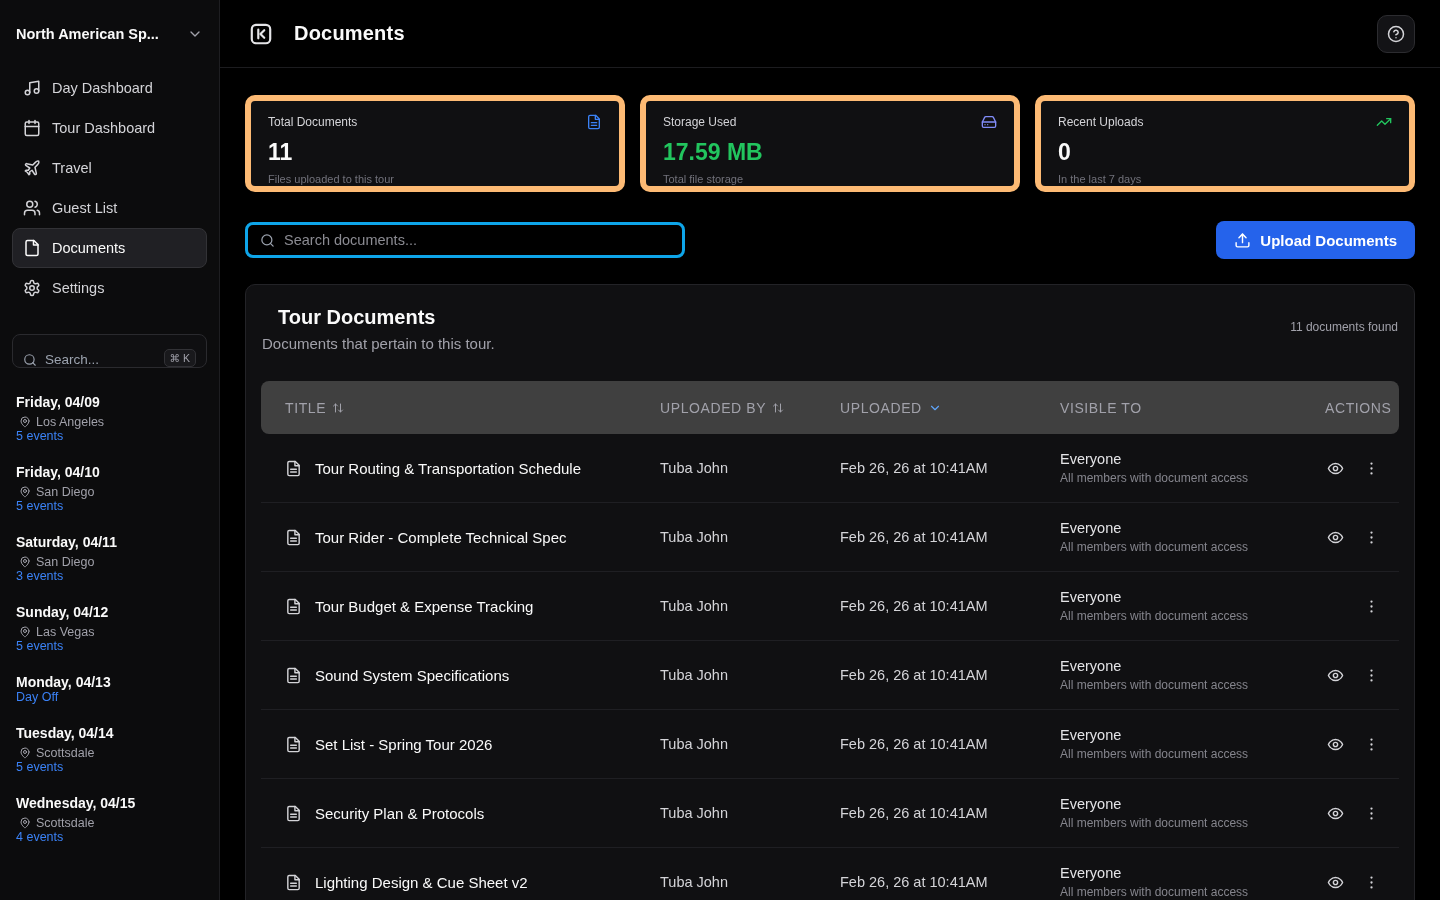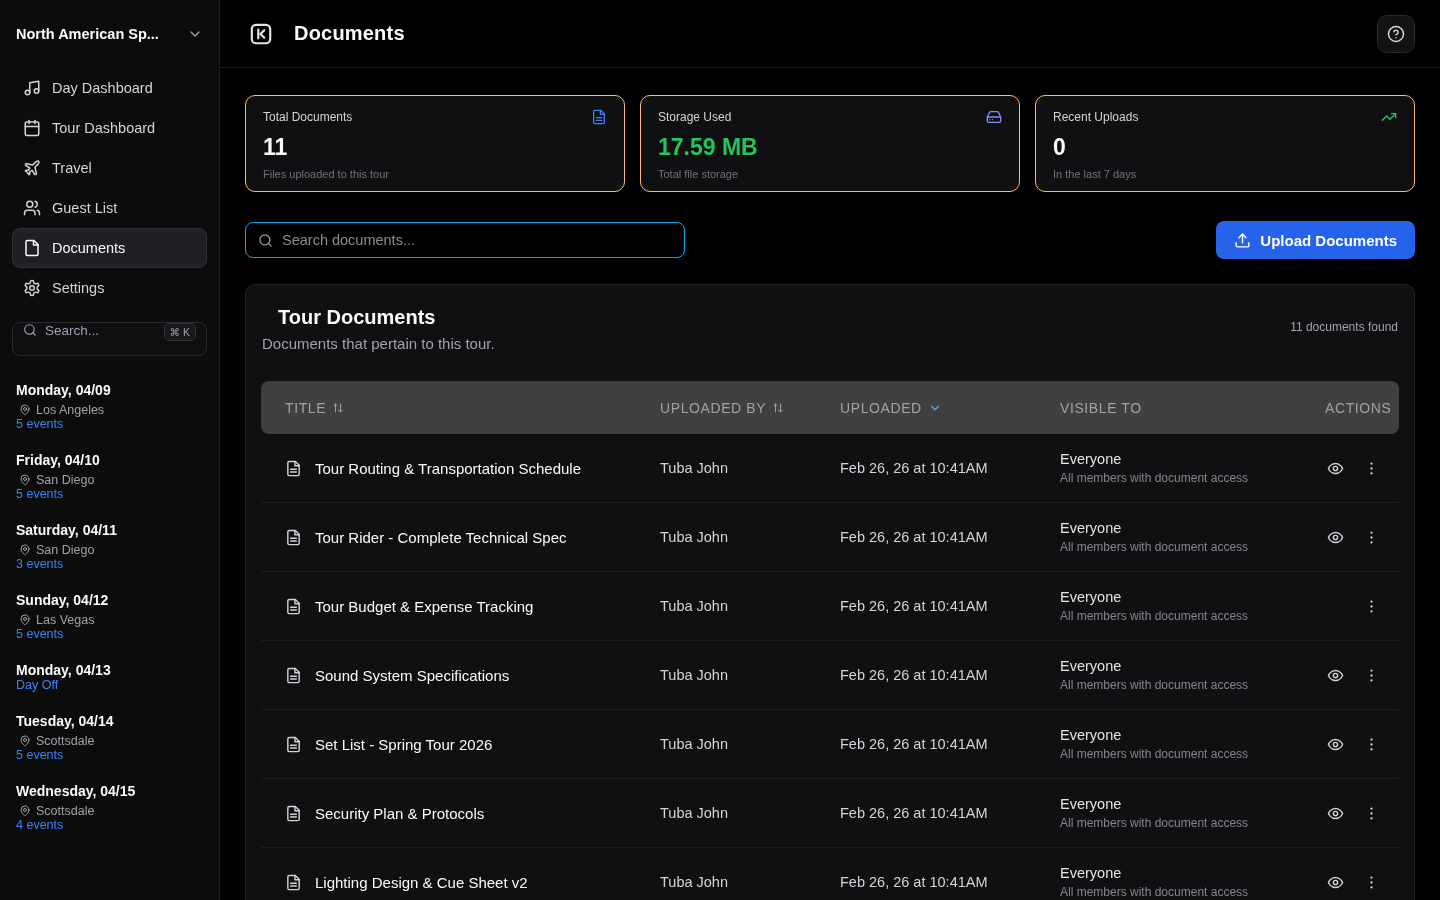--- a/index.html
+++ b/index.html
@@ -16,22 +16,22 @@
              display:flex; flex-direction:column; overflow:hidden; }
   .org-row { height:68px; min-height:68px; display:flex; align-items:center; justify-content:space-between;
              padding:0 16px; cursor:pointer; }
   .org-name { font-size:14.5px; font-weight:700; white-space:nowrap; overflow:hidden; text-overflow:ellipsis;text-align:right; }
   .org-chev { width:16px; height:16px; color:#a1a1aa; flex:none; margin-left:6px; }
   .nav { padding:0 12px; }
   .nav-item { height:40px; border-radius:8px; display:flex; align-items:center; gap:11px; padding:0 10px;
               color:#d4d4d8; font-size:14.5px; font-weight:500; cursor:pointer; border:1px solid transparent; }
   .nav-item[data-active="true"] { background:#202024; border-color:#323236; color:#fafafa; }
   .nav-ic { width:18px; height:18px; flex:none; }
-  .search-pill { margin:14px 12px 0; height:34px; border:1px solid #2a2a2e; border-radius:8px;
-                 display:flex; align-items:flex-start; gap:8px; padding:0 10px; color:#9ca3af;
+  .search-pill { margin:26px 12px 0; height:34px; border:1px solid #2a2a2e; border-radius:8px;
+                 display:flex; align-items:flex-end; gap:8px; padding:0 10px; color:#9ca3af;
                  font-size:13.5px; cursor:pointer; background:#0f0f11; }
   .search-pill svg { width:14px; height:14px; flex:none; }
   .kbd { margin-left:auto; font-size:10.5px; border:1px solid #323236; background:#19191c;
          padding:2px 5px; border-radius:5px; color:#a1a1aa; white-space:nowrap; }
   .schedule { margin-top:26px; padding:0 16px; overflow:hidden; }
   .sched-group { margin-bottom:21px; }
   .sched-day { font-size:14px; font-weight:700; color:#fafafa; }
   .sched-city { display:flex; align-items:center; gap:5px; margin-top:5px; margin-left:3px;
                 color:#a1a1aa; font-size:12.5px; }
   .pin { width:12px; height:12px; flex:none; }
@@ -44,30 +44,30 @@
                  display:flex; align-items:center; padding:0 25px 0 28px; }
   .logo-box { width:26px; height:26px; color:#e4e4e7; }
   .page-title { font-size:20px; font-weight:700; margin-left:20px; letter-spacing:0.2px; }
   .help-btn { margin-left:auto; width:38px; height:38px; border-radius:10px; border:1px solid #2c2c30;
               background:#131316; color:#d4d4d8; display:flex; align-items:center; justify-content:center;
               cursor:pointer; }
   .help-btn svg { width:18px; height:18px; }
   .content { padding:27px 25px 0; overflow:hidden; }
 
   .stats-row { display:flex; gap:15px; }
-  .stat-card { flex:1; background:#101012; border:1px solid #fdba74; border-radius:10px;
+  .stat-card { flex:1; background:#101012; border:6px solid #fdba74; border-radius:10px;
                padding:13px 17px 0; height:97px; }
   .stat-top { display:flex; justify-content:space-between; align-items:center; }
   .stat-label { font-size:12px; color:#d4d4d8; }
   .stat-icon { width:16px; height:16px; flex:none; }
   .stat-value { font-size:23px; font-weight:700; margin-top:9px; }
   .stat-sub { font-size:11px; color:#71717a; margin-top:7px; }
 
   .toolbar { display:flex; justify-content:space-between; align-items:center; margin-top:29px; }
-  .doc-search { width:440px; height:36px; background:transparent; border:1px solid #0ea5e9;
+  .doc-search { width:440px; height:36px; background:transparent; border:3px solid #0ea5e9;
                 border-radius:8px; display:flex; align-items:center; padding:0 12px; gap:9px; color:#9ca3af; }
   .doc-search svg { width:15px; height:15px; flex:none; }
   .doc-search input { flex:1; background:transparent; border:none; outline:none; color:#e4e4e7;
                       font-size:14.5px; font-family:inherit; }
   .doc-search input::placeholder { color:#8b8b92; }
   .upload-btn { height:38px; padding:0 18px; background:var(--accent,#2563eb); border:none; border-radius:8px;
                 color:#fff; font-size:15px; font-weight:600; display:flex; align-items:center; gap:9px;
                 cursor:pointer; font-family:inherit; }
   .upload-btn svg { width:17px; height:17px; }
 
@@ -248,21 +248,21 @@
     <svg class="icon">
         <use href="#i-search"></use>
       </svg>
     <span>Search...</span>
     <span class="kbd">⌘ K</span>
   </div>
 
   <div class="schedule">
 
       <div class="sched-group">
-        <div class="sched-day">Monday, 04/09</div>
+        <div class="sched-day">Friday, 04/09</div>
         <div class="sched-city">
           <svg class="icon pin">
             <use href="#i-pin"></use>
           </svg>
           <span>Los Angeles</span>
         </div>
         <a class="sched-events">5 events</a>
 
       </div>
 

